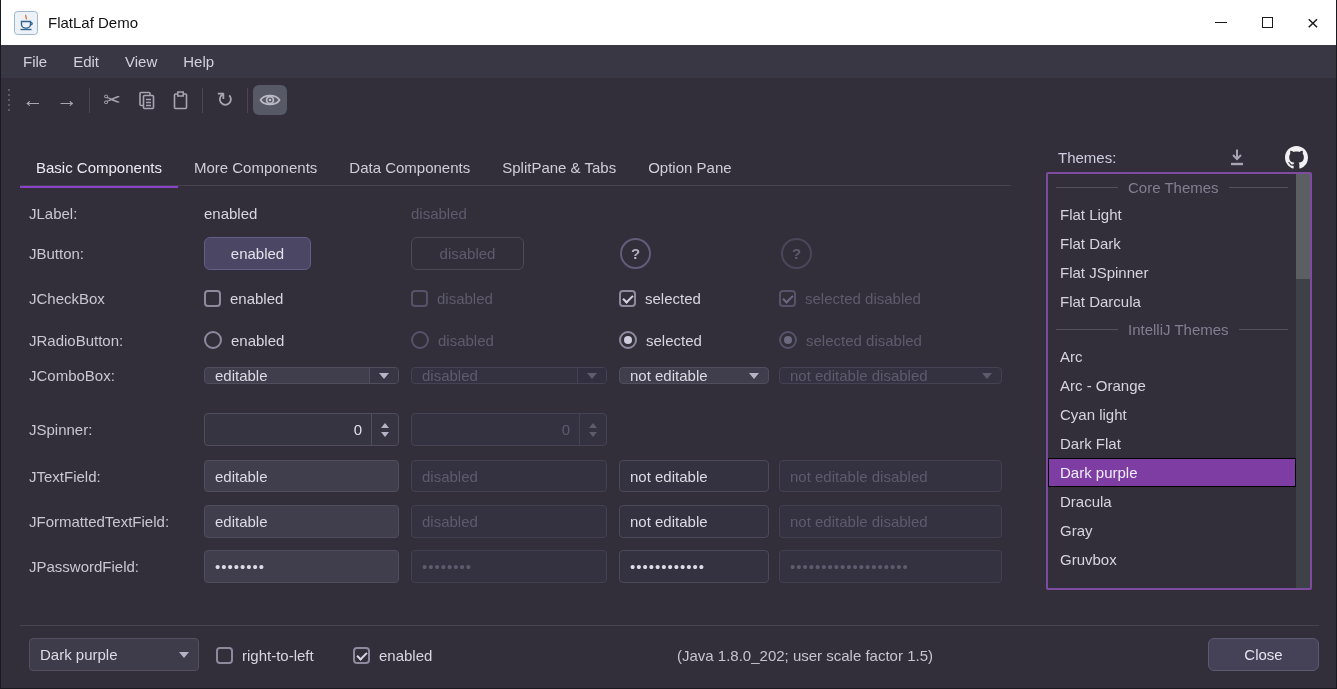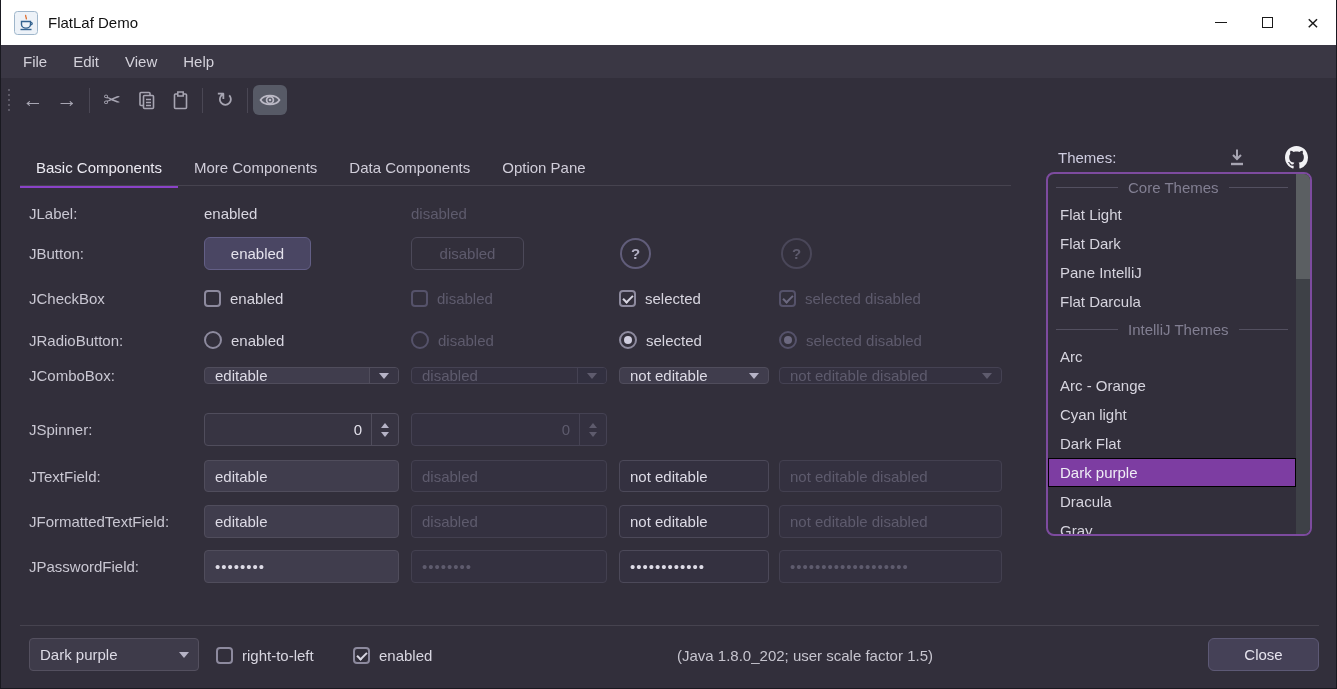--- a/index.html
+++ b/index.html
@@ -80,21 +80,21 @@
   .tf.ro { background:#343140; border-color:#4c4959; color:#dddbe6; }
   .tf.dis { background:#343140; border-color:#434050; color:#5e5b6d; }
   .pw { letter-spacing:1px; }
   
   .c2 { left:203px; width:195px; } .c3 { left:410px; width:196px; }
   .c4 { left:618px; width:150px; } .c5 { left:778px; width:223px; }
   
   .themes-head { position:absolute; top:145px; left:1045px; width:266px; height:24px; display:flex; align-items:center;gap:29px; }
   .themes-label { margin-left:12px; color:#cfcde0; flex:1; }
   .ticon { width:24px; height:24px; display:flex; align-items:center; justify-content:center; margin-left:6px; }
-  .themes-list { position:absolute; top:172px; left:1045px; width:266px; height:364px; border:2px solid #7d4b9f; border-radius:8px; background:#322f3b; overflow:hidden; }
+  .themes-list { position:absolute; top:172px; left:1045px; width:266px; height:418px; border:2px solid #7d4b9f; border-radius:2px; background:#322f3b; overflow:hidden; }
   .tl-inner { position:absolute; left:0; top:0; right:14px; }
   .tl-row { height:29px; display:flex; align-items:center; padding-left:12px; color:#d6d4de; width:100%; }
   .tl-row.selected { background:#7d3da2; color:#efedf5; box-shadow:inset 0 0 0 1px #000; }
   .tl-header { height:26px; display:flex; align-items:center; color:#827f92; padding:0 8px; gap:10px; }
   .tl-header .hline { height:1px; background:#535060; flex:1; }
   .tl-header .hline.left { max-width:62px; min-width:62px; }
   .vscroll { position:absolute; right:0; top:0; bottom:0; width:14px; background:#3e4147; }
   .vthumb { position:absolute; left:0; right:0; top:0; height:105px; background:#5b5f62; }
   
   .bottom-sep { position:absolute; top:625px; left:19px; width:1299px; height:1px; background:#46434f; }
@@ -179,20 +179,21 @@
         <circle cx="11" cy="8" r="3.4" fill="none" stroke="#bcbac6" stroke-width="1.7"></circle>
         <circle cx="11" cy="8" r="1.3" fill="#bcbac6"></circle>
       </svg>
     </div>
   </div>
 
   <div class="tabs">
     <div class="tab active">Basic Components</div>
     <div class="tab">More Components</div>
     <div class="tab">Data Components</div>
+    <div class="tab">SplitPane &amp; Tabs</div>
     <div class="tab">Option Pane</div>
   </div>
   <div class="tabs-sep"></div>
 
   <div class="row" style="top:200px; height:26px;">
     <div class="g-label">JLabel:</div>
     <div class="cell c2 txt-en">enabled</div>
     <div class="cell c3 txt-dis">disabled</div>
   </div>
 
@@ -331,21 +332,21 @@
 
   <div class="themes-list">
     <div class="tl-inner">
       <div class="tl-header">
           <span class="hline left"></span>
           <span>Core Themes</span>
           <span class="hline"></span>
         </div>
       <div class="tl-row">Flat Light</div>
       <div class="tl-row">Flat Dark</div>
-      <div class="tl-row">Pane IntelliJ</div>
+      <div class="tl-row">Flat JSpinner</div>
       <div class="tl-row">Flat Darcula</div>
       <div class="tl-header">
           <span class="hline left"></span>
           <span>IntelliJ Themes</span>
           <span class="hline"></span>
         </div>
       <div class="tl-row">Arc</div>
       <div class="tl-row">Arc - Orange</div>
       <div class="tl-row">Cyan light</div>
       <div class="tl-row">Dark Flat</div>

